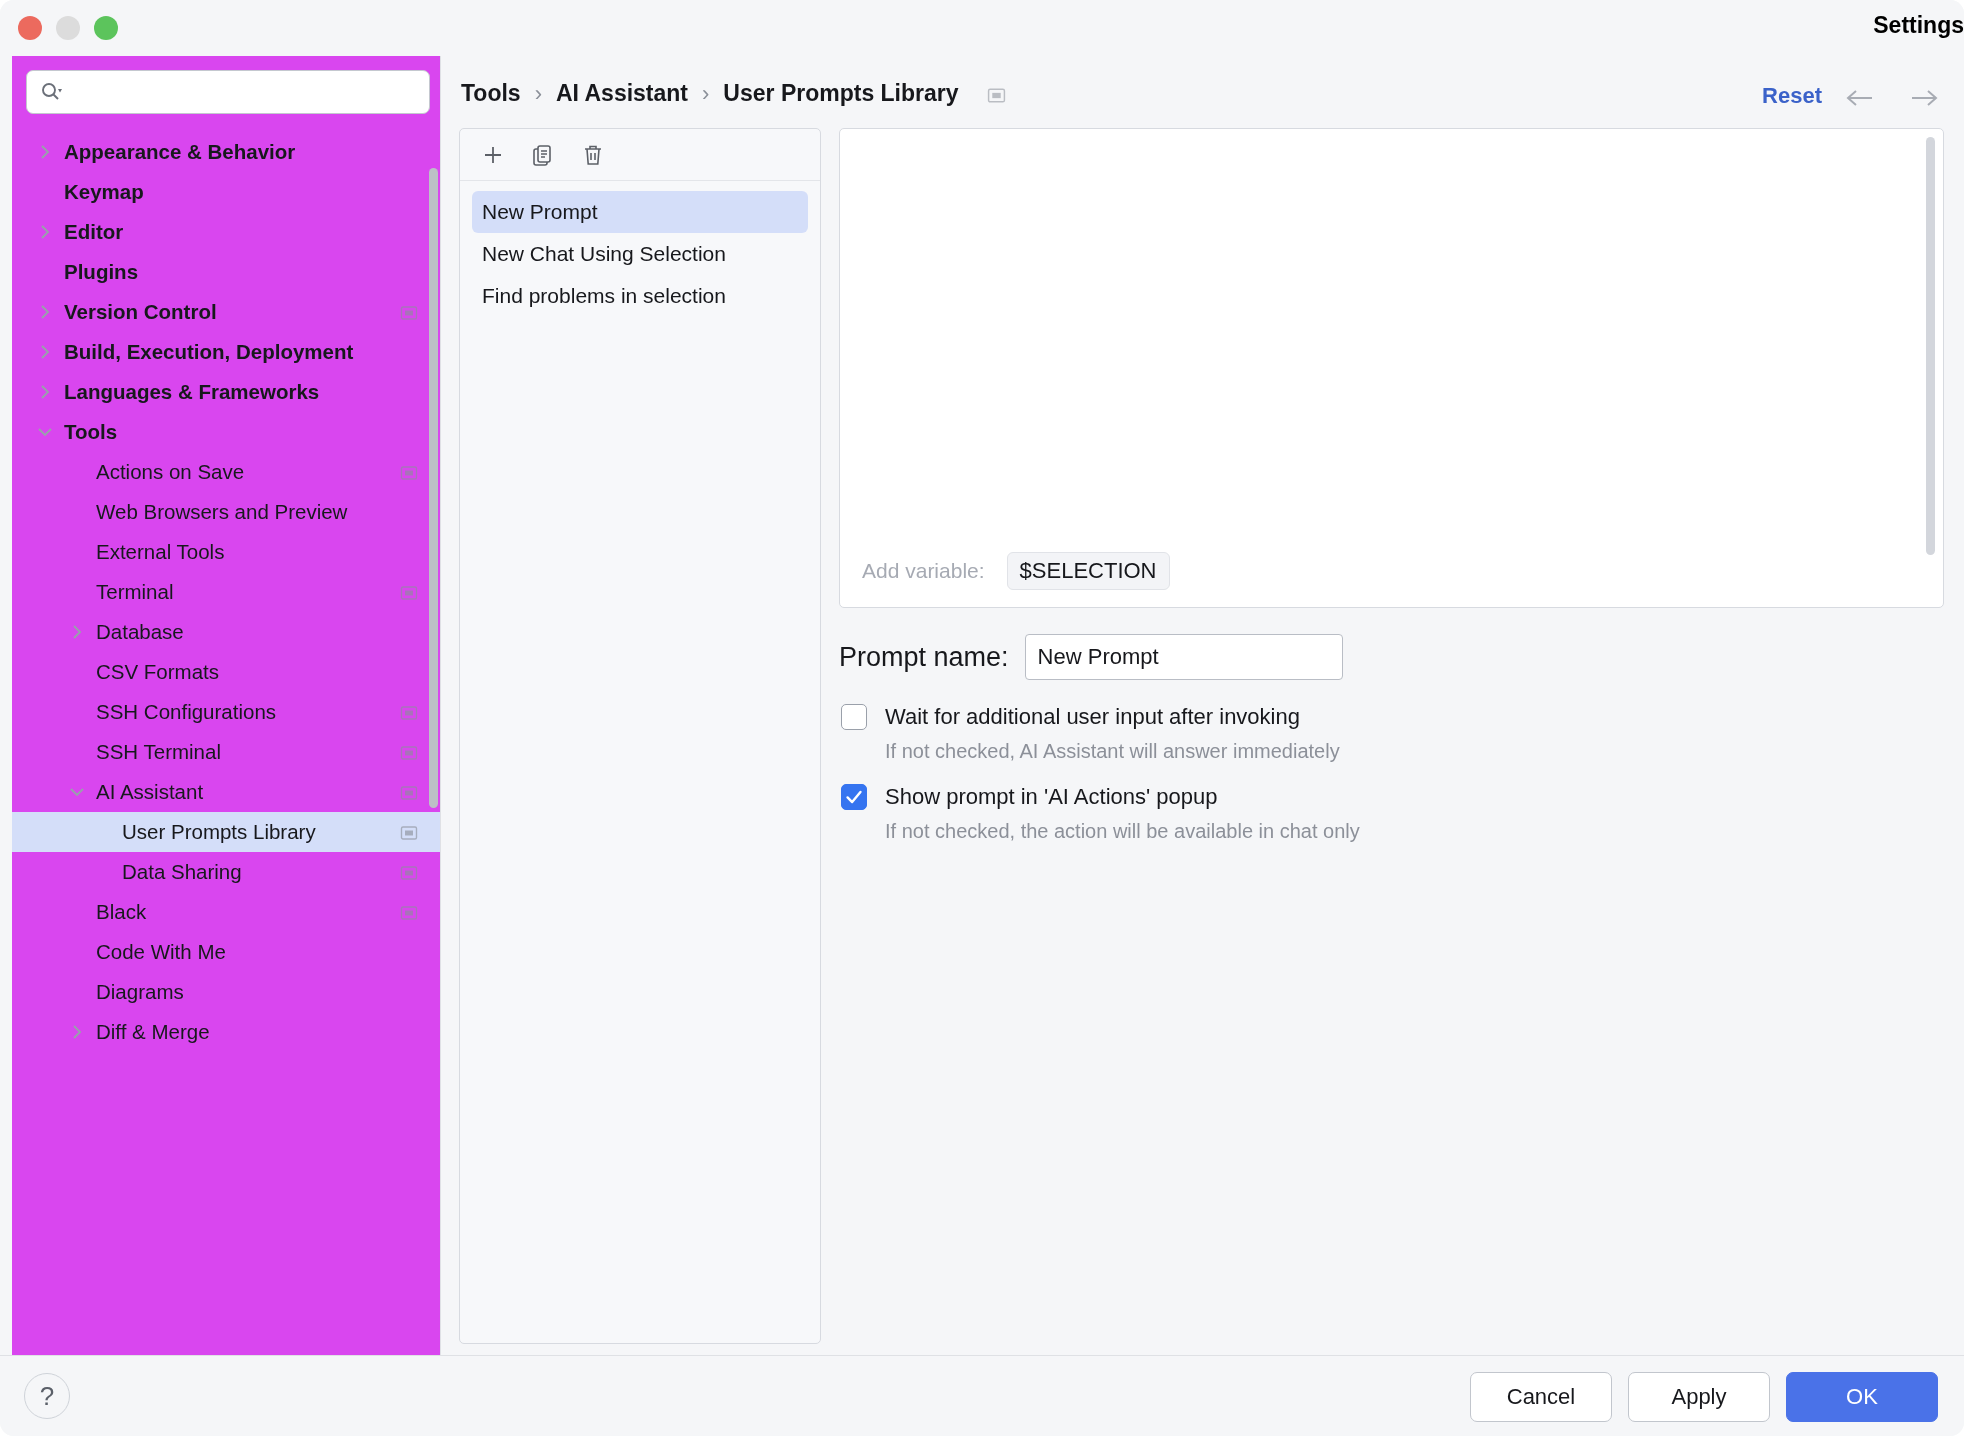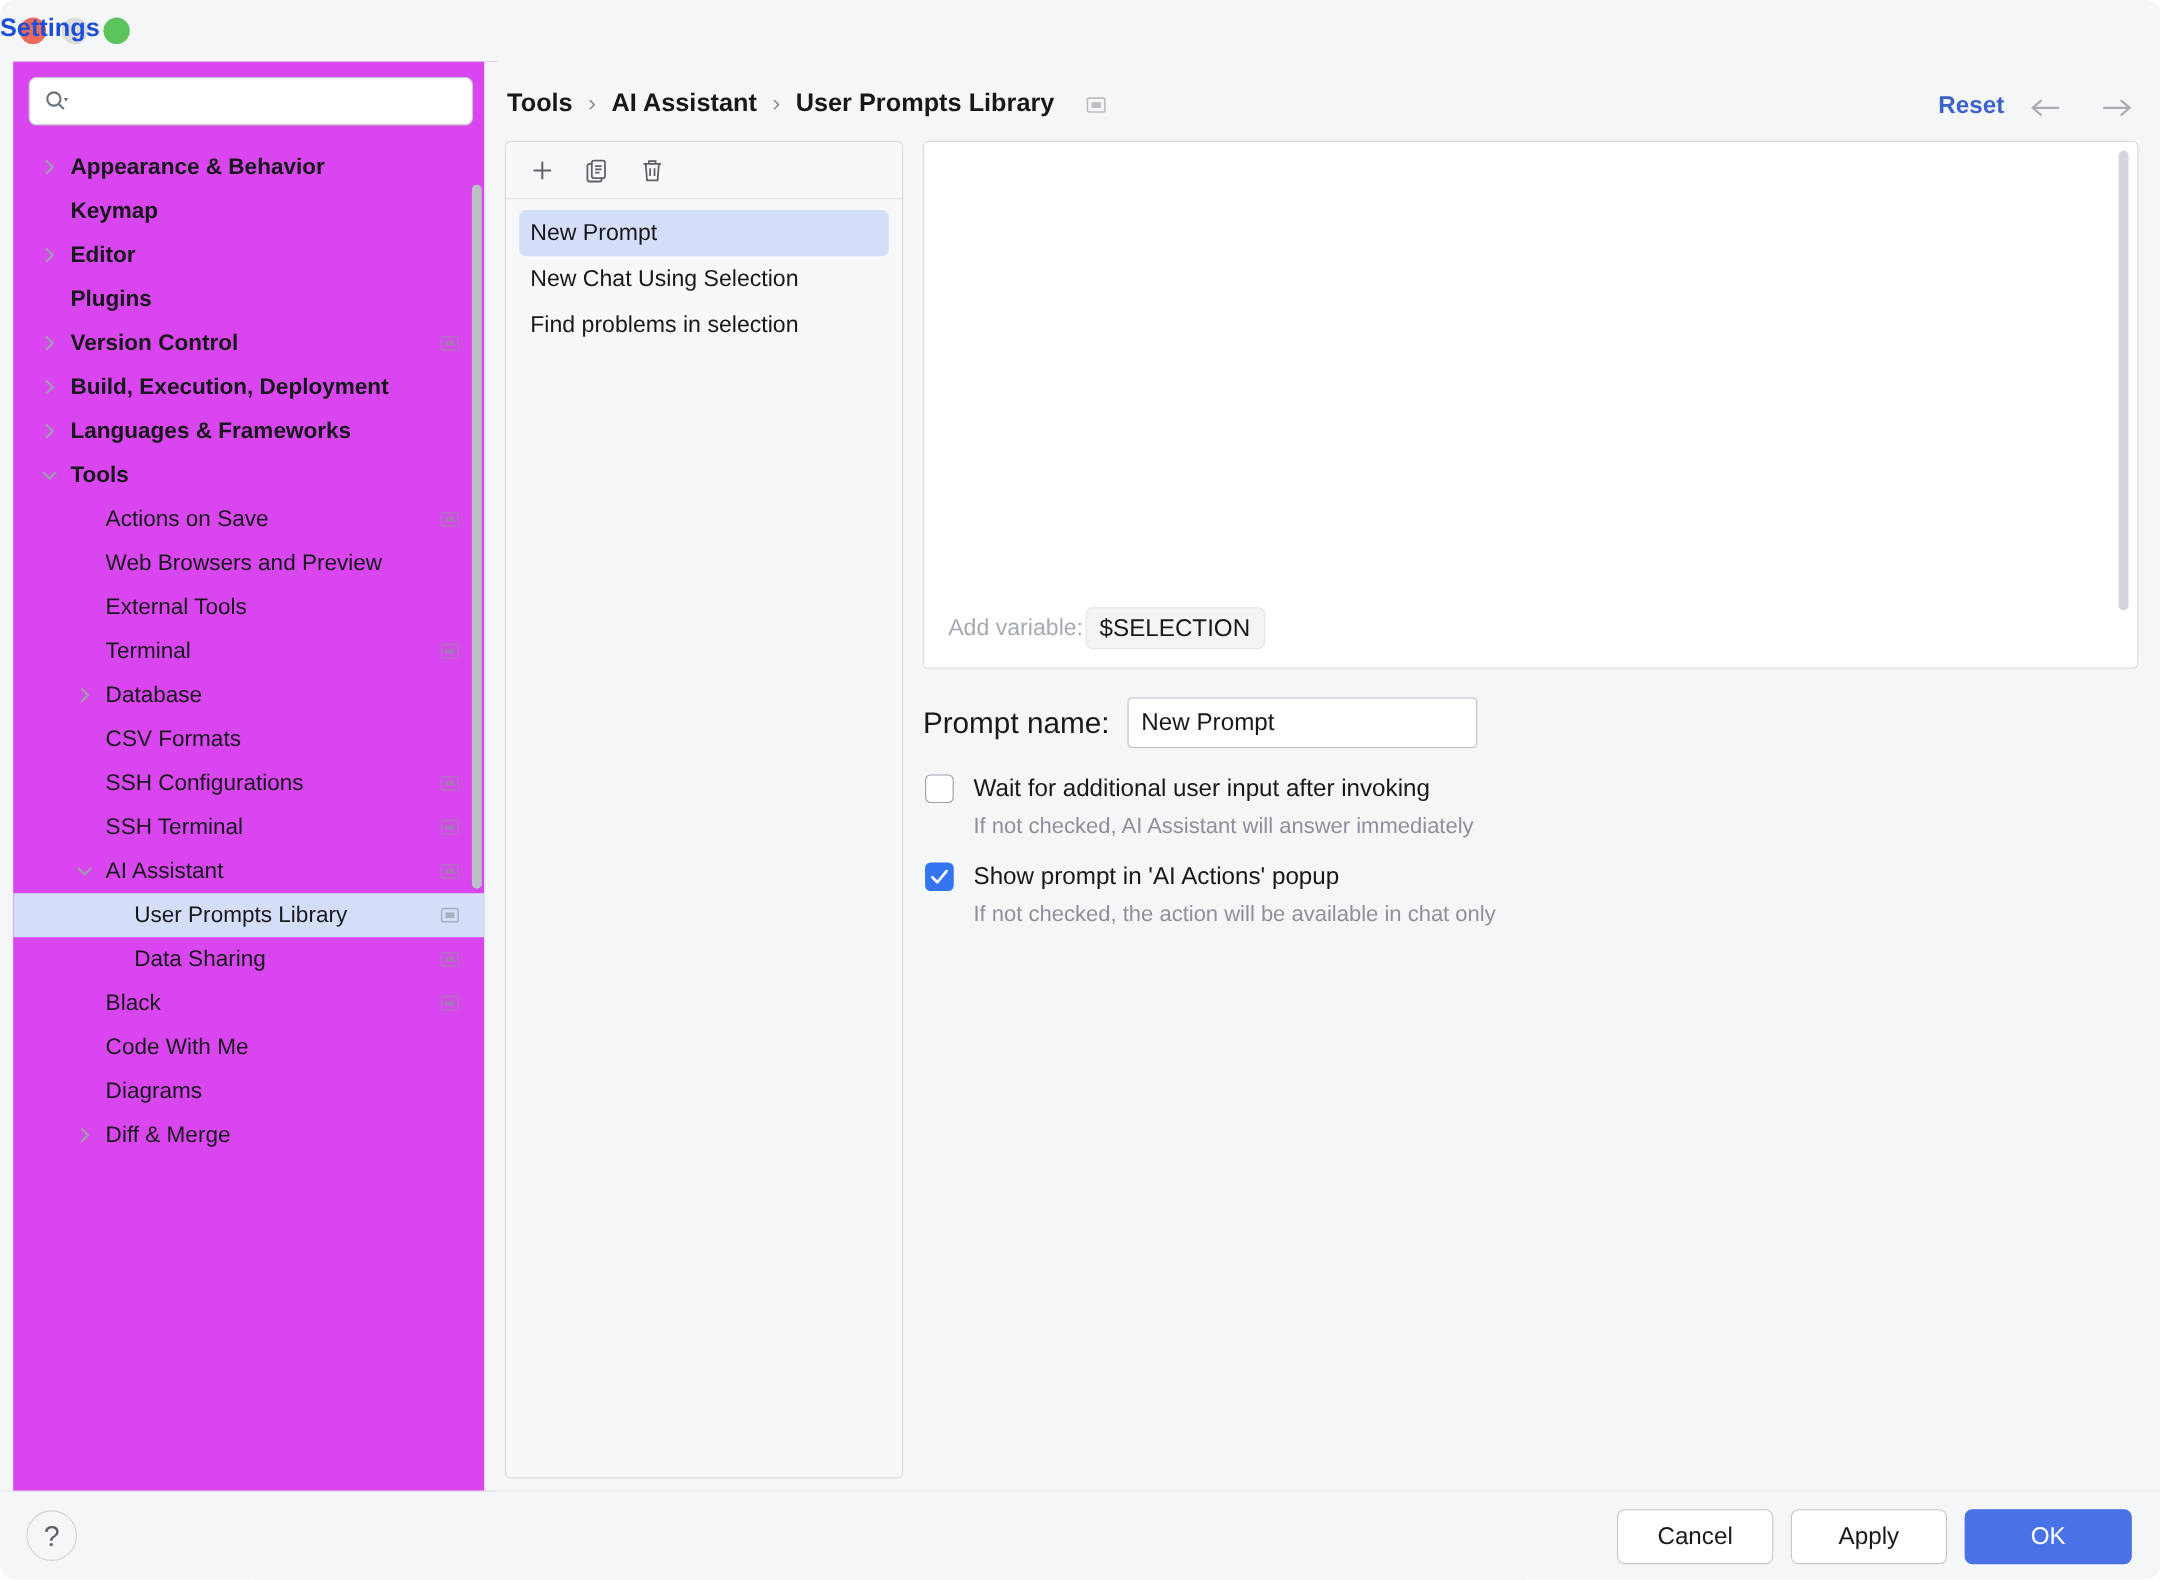--- a/index.html
+++ b/index.html
@@ -22,22 +22,22 @@
     position: absolute; top: 0; left: 0; right: 0; height: 56px;
     background: #f5f6f8;
   }
   .traffic { position: absolute; top: 16px; left: 18px; display: flex; gap: 14px; }
   .dot { width: 24px; height: 24px; border-radius: 50%; }
   .dot.red { background: #ec6a5e; }
   .dot.yellow { background: #dcdcdc; }
   .dot.green { background: #5cc45c; }
   .win-title {
     position: absolute; top: 12px; left: 0; right: 0;
-    text-align: left;
-    font-size: 23px; font-weight: bold; color: #1d4ed8;
+    text-align: right;
+    font-size: 23px; font-weight: bold; color: #000000;
   }
 
   
   .sidebar {
     position: absolute; top: 56px; left: 12px; width: 440px; bottom: 80px;
     background: #d946ef; overflow: hidden;
   }
   .search-wrap { padding: 14px 22px 0 14px; }
   .search-box {
     height: 44px; background: #ffffff;
@@ -120,21 +120,21 @@
     position: absolute; top: 8px; left: 10px; right: 30px; bottom: 64px;
     border: none; outline: none; resize: none; background: transparent;
     font-family: "Liberation Sans", sans-serif; font-size: 20px; color: #17181c;
   }
   .ed-scroll {
     position: absolute; top: 8px; right: 8px; width: 9px; height: 418px;
     background: #d3d6dc; border-radius: 5px;
   }
   .addvar-row {
     position: absolute; left: 0; right: 0; bottom: 10px; height: 52px;
-    display: flex; align-items: center; padding-left: 22px; gap: 2px;
+    display: flex; align-items: center; padding-left: 22px; gap: 22px;
   }
   .addvar-lbl { font-size: 21px; color: #a6aab3; }
   .var-chip {
     font-size: 22px; color: #17181c;
     background: #f3f4f7; border: 1px solid #e1e3e8; border-radius: 6px;
     padding: 5px 12px;
   }
 
   .field-row {
     position: absolute; left: 398px; top: 578px;

